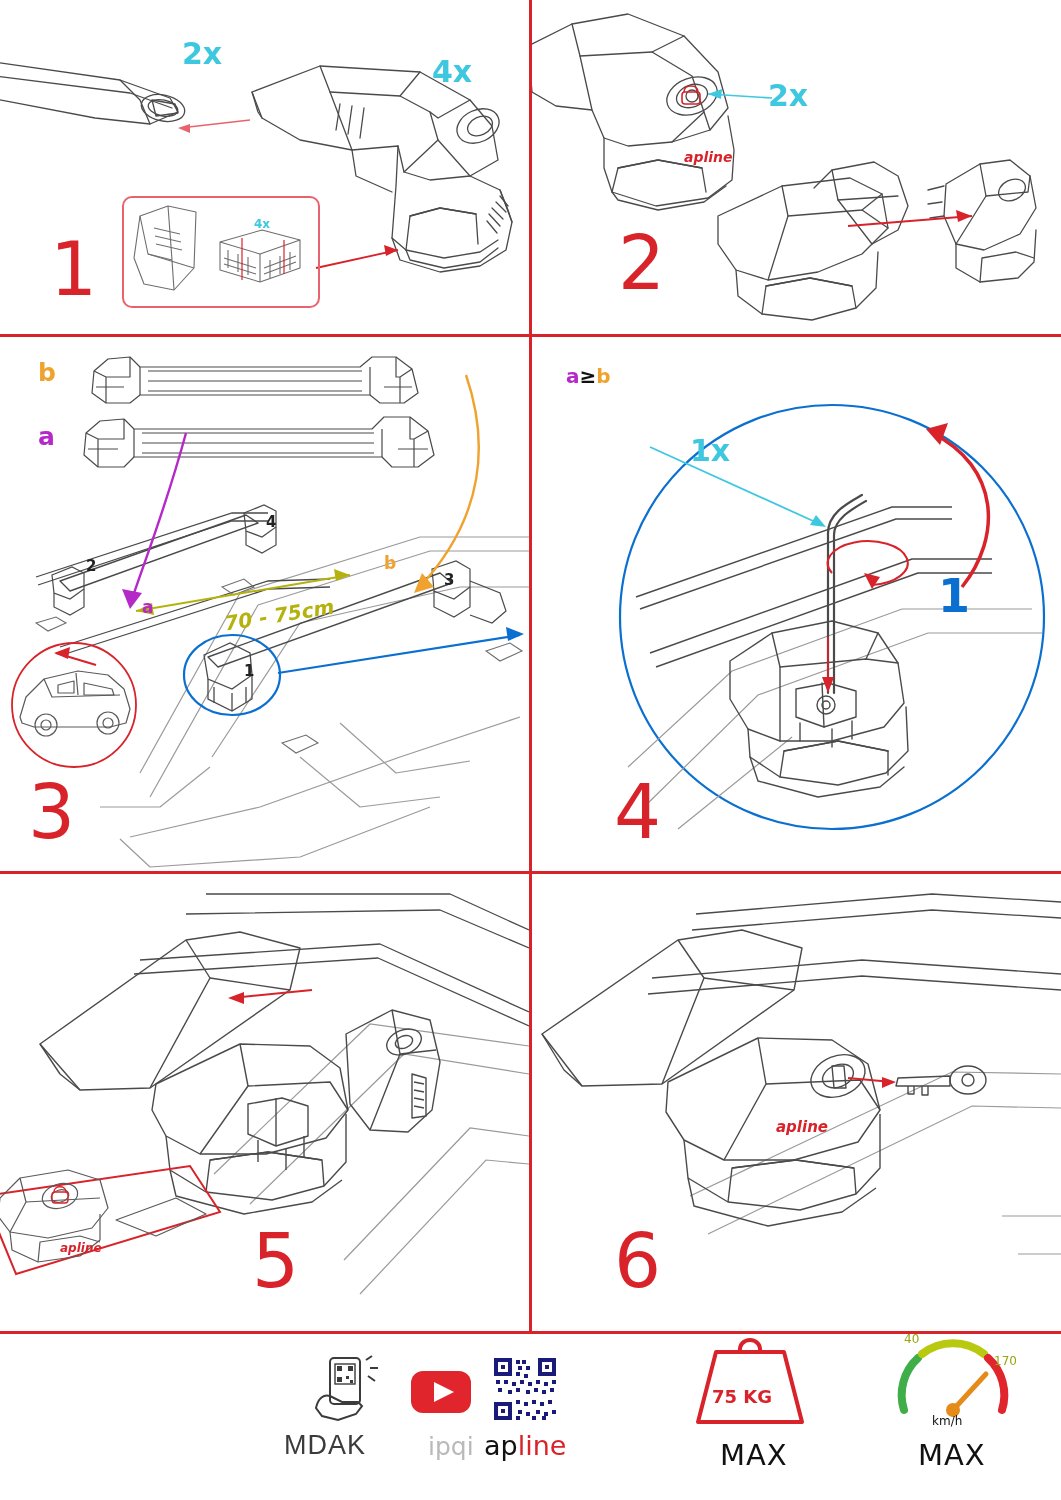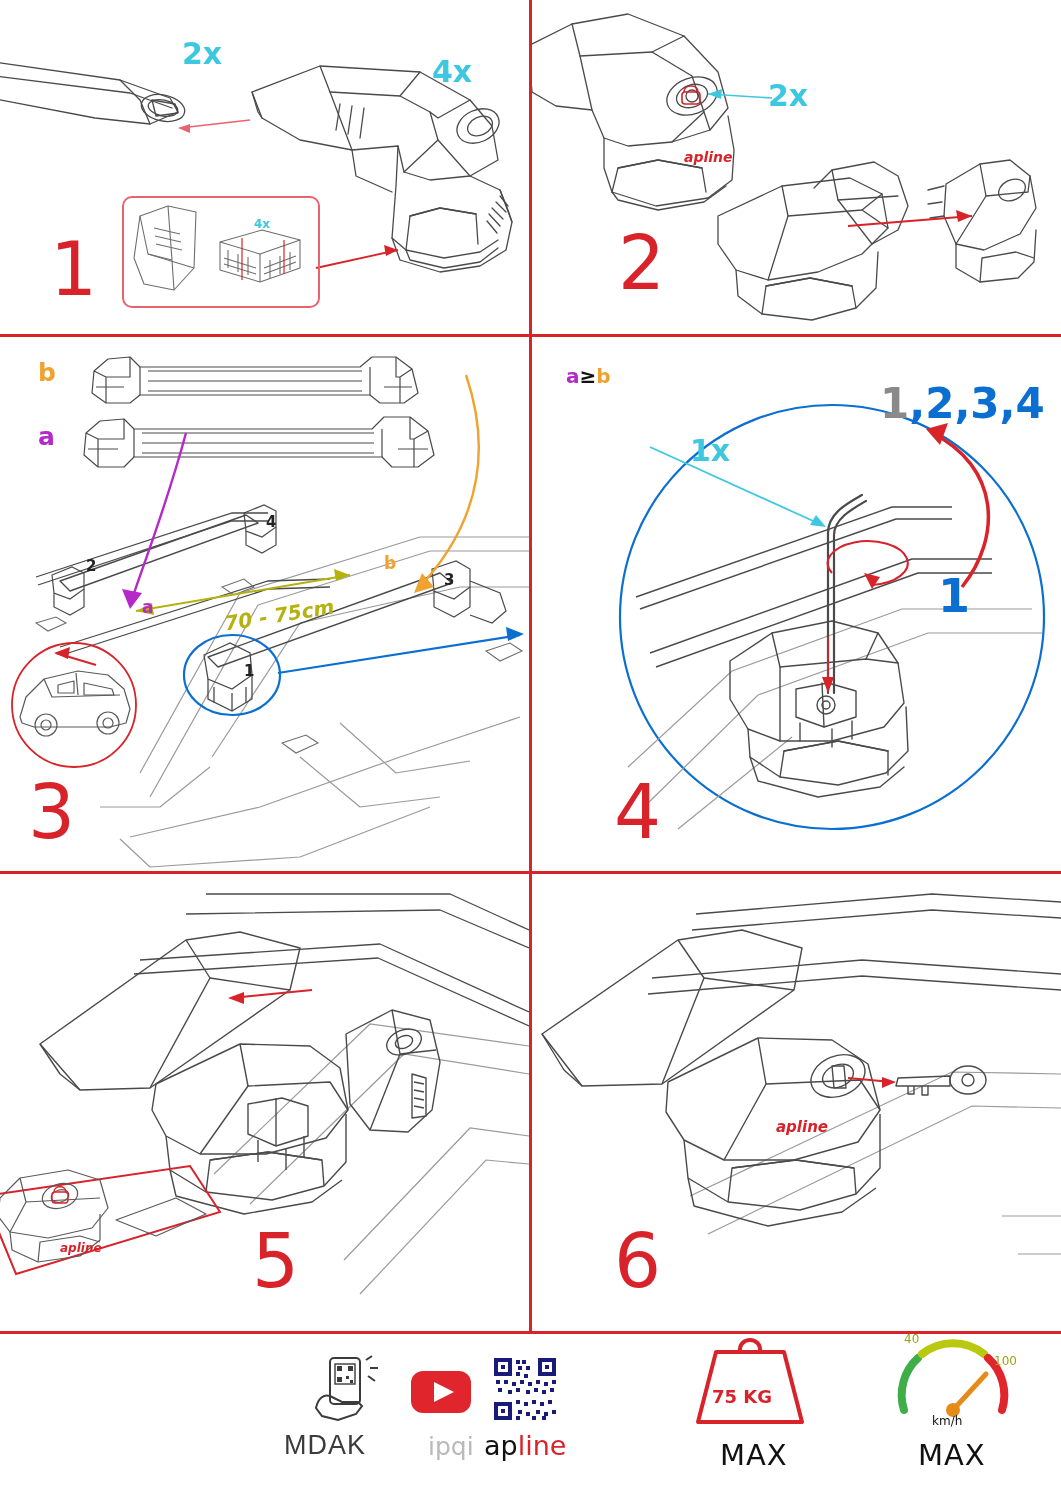--- a/index.html
+++ b/index.html
@@ -479,23 +479,20 @@
         <path d="M300 236 A 40 22 0 1 1 340 248"></path>
         <polygon points="340,252 332,236 348,240" fill="#d8232a" stroke="none"></polygon>
       </g>
 
       <g stroke="#d8232a" stroke-width="3.5" fill="none">
         <path d="M430 250 C470 200 468 130 400 96"></path>
         <polygon points="394,92 416,86 408,108" fill="#d8232a" stroke="none"></polygon>
       </g>
     </svg>
     <div class="qty" style="left:158px; top:96px;">1x</div>
-    <div class="seq" style="left:348px; top:42px;">
-      <span style="color:#8a8a8a;">1</span><span style="color:#0a6fd0;">,2,3,4</span>
-    </div>
     <div class="bignum-blue" style="left:406px; top:232px;">1</div>
     <div class="step-num" style="left:82px; top:438px;">4</div>
   </div>
 
   <div class="panel" style="left:0; top:874px; width:529px; height:457px;">
     <svg width="529" height="457" viewBox="0 0 529 457">
 
       <g fill="none" stroke="#4a4a4a" stroke-width="1.3" stroke-linejoin="round">
         <path d="M206 20 L450 20 L529 56"></path>
         <path d="M186 40 L440 36 L529 74"></path>
@@ -707,21 +704,21 @@
     <div class="max-label" style="left:720px; top:104px;">MAX</div>
 
     <svg style="position:absolute; left:888px; top:-16px;" width="130" height="114" viewBox="0 0 130 114">
       <path d="M16 92 A 50 50 0 0 1 30 40" fill="none" stroke="#3fae49" stroke-width="8" stroke-linecap="round"></path>
       <path d="M34 36 A 50 50 0 0 1 96 36" fill="none" stroke="#b9c90f" stroke-width="8" stroke-linecap="round"></path>
       <path d="M100 40 A 50 50 0 0 1 114 92" fill="none" stroke="#e0252c" stroke-width="8" stroke-linecap="round"></path>
       <circle cx="65" cy="92" r="7" fill="#e58b1a"></circle>
       <path d="M65 92 L98 56" stroke="#e58b1a" stroke-width="5" stroke-linecap="round"></path>
     </svg>
     <div class="speed-tick" style="left:904px; top:-2px;">40</div>
-    <div class="speed-tick" style="left:994px; top:20px;">100</div>
+    <div class="speed-tick" style="left:994px; top:20px;">170</div>
     <div class="speed-kmh" style="left:932px; top:80px;">km/h</div>
     <div class="max-label" style="left:918px; top:104px;">MAX</div>
   </div>
 
   <div class="ab-note" style="left:566px; top:364px;">
     <span style="color:#b429c8;">a</span><span style="color:#111;">≥</span><span style="color:#f0a22e;">b</span>
   </div>
 
 </div>
 

